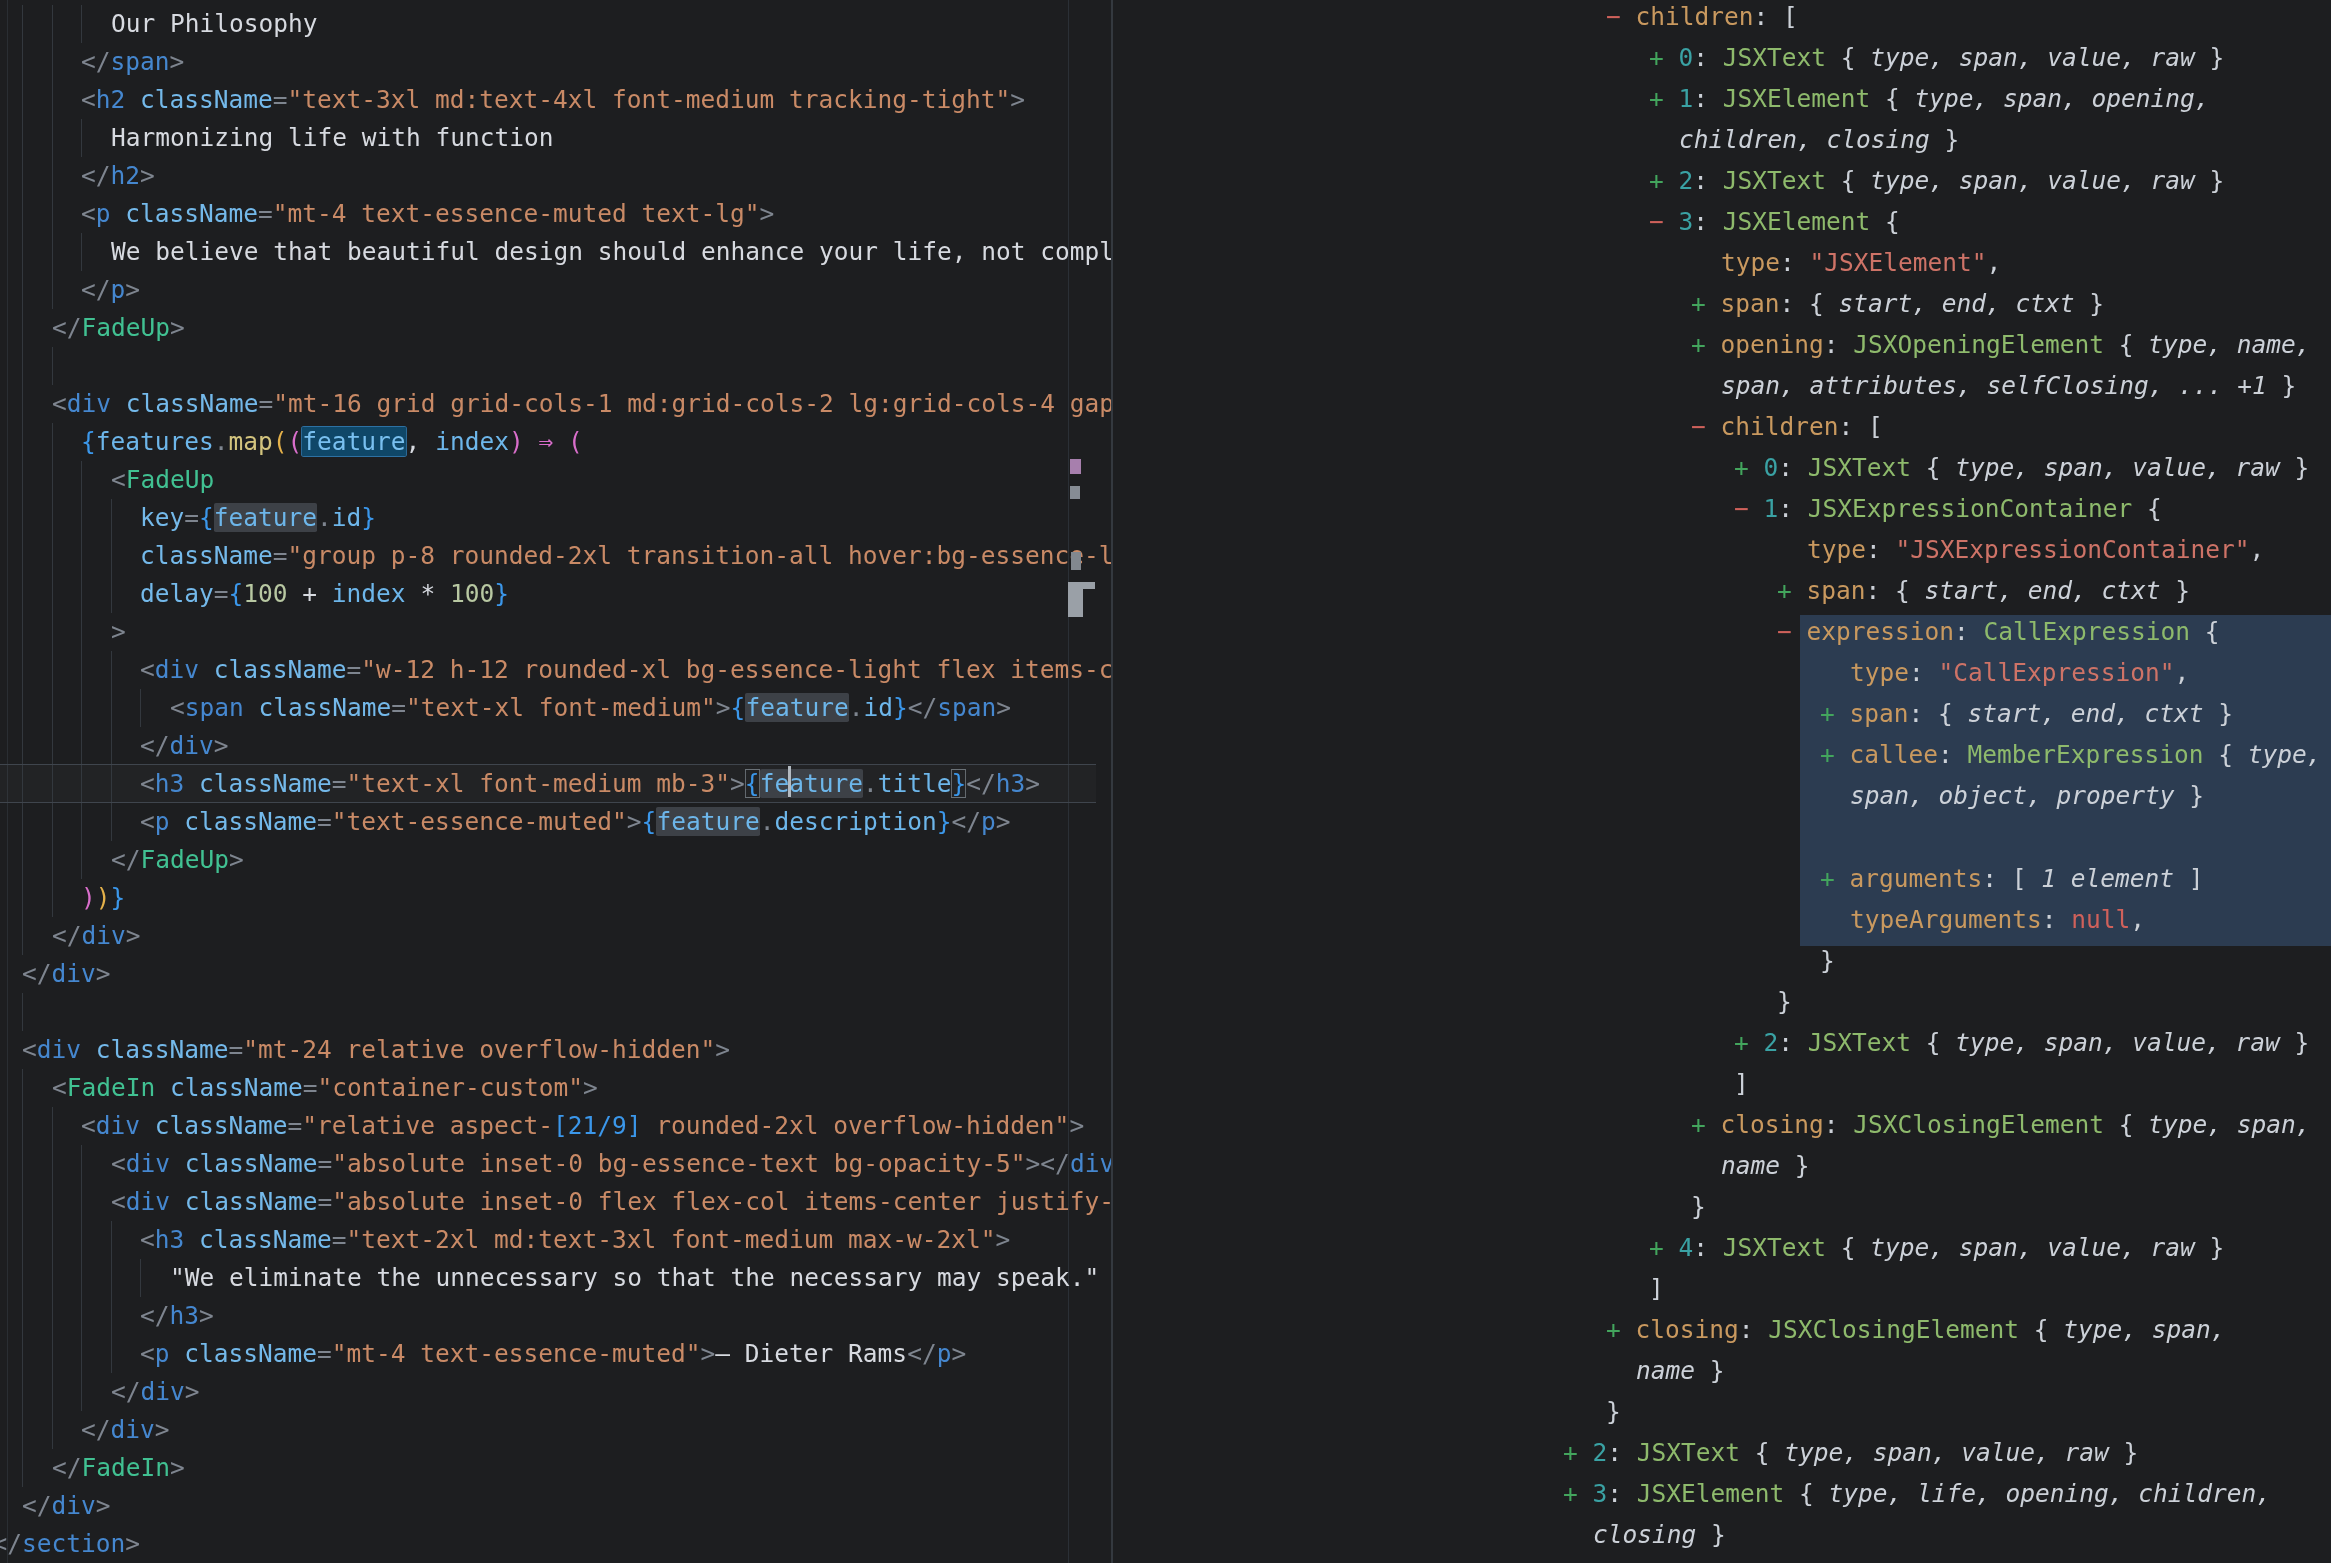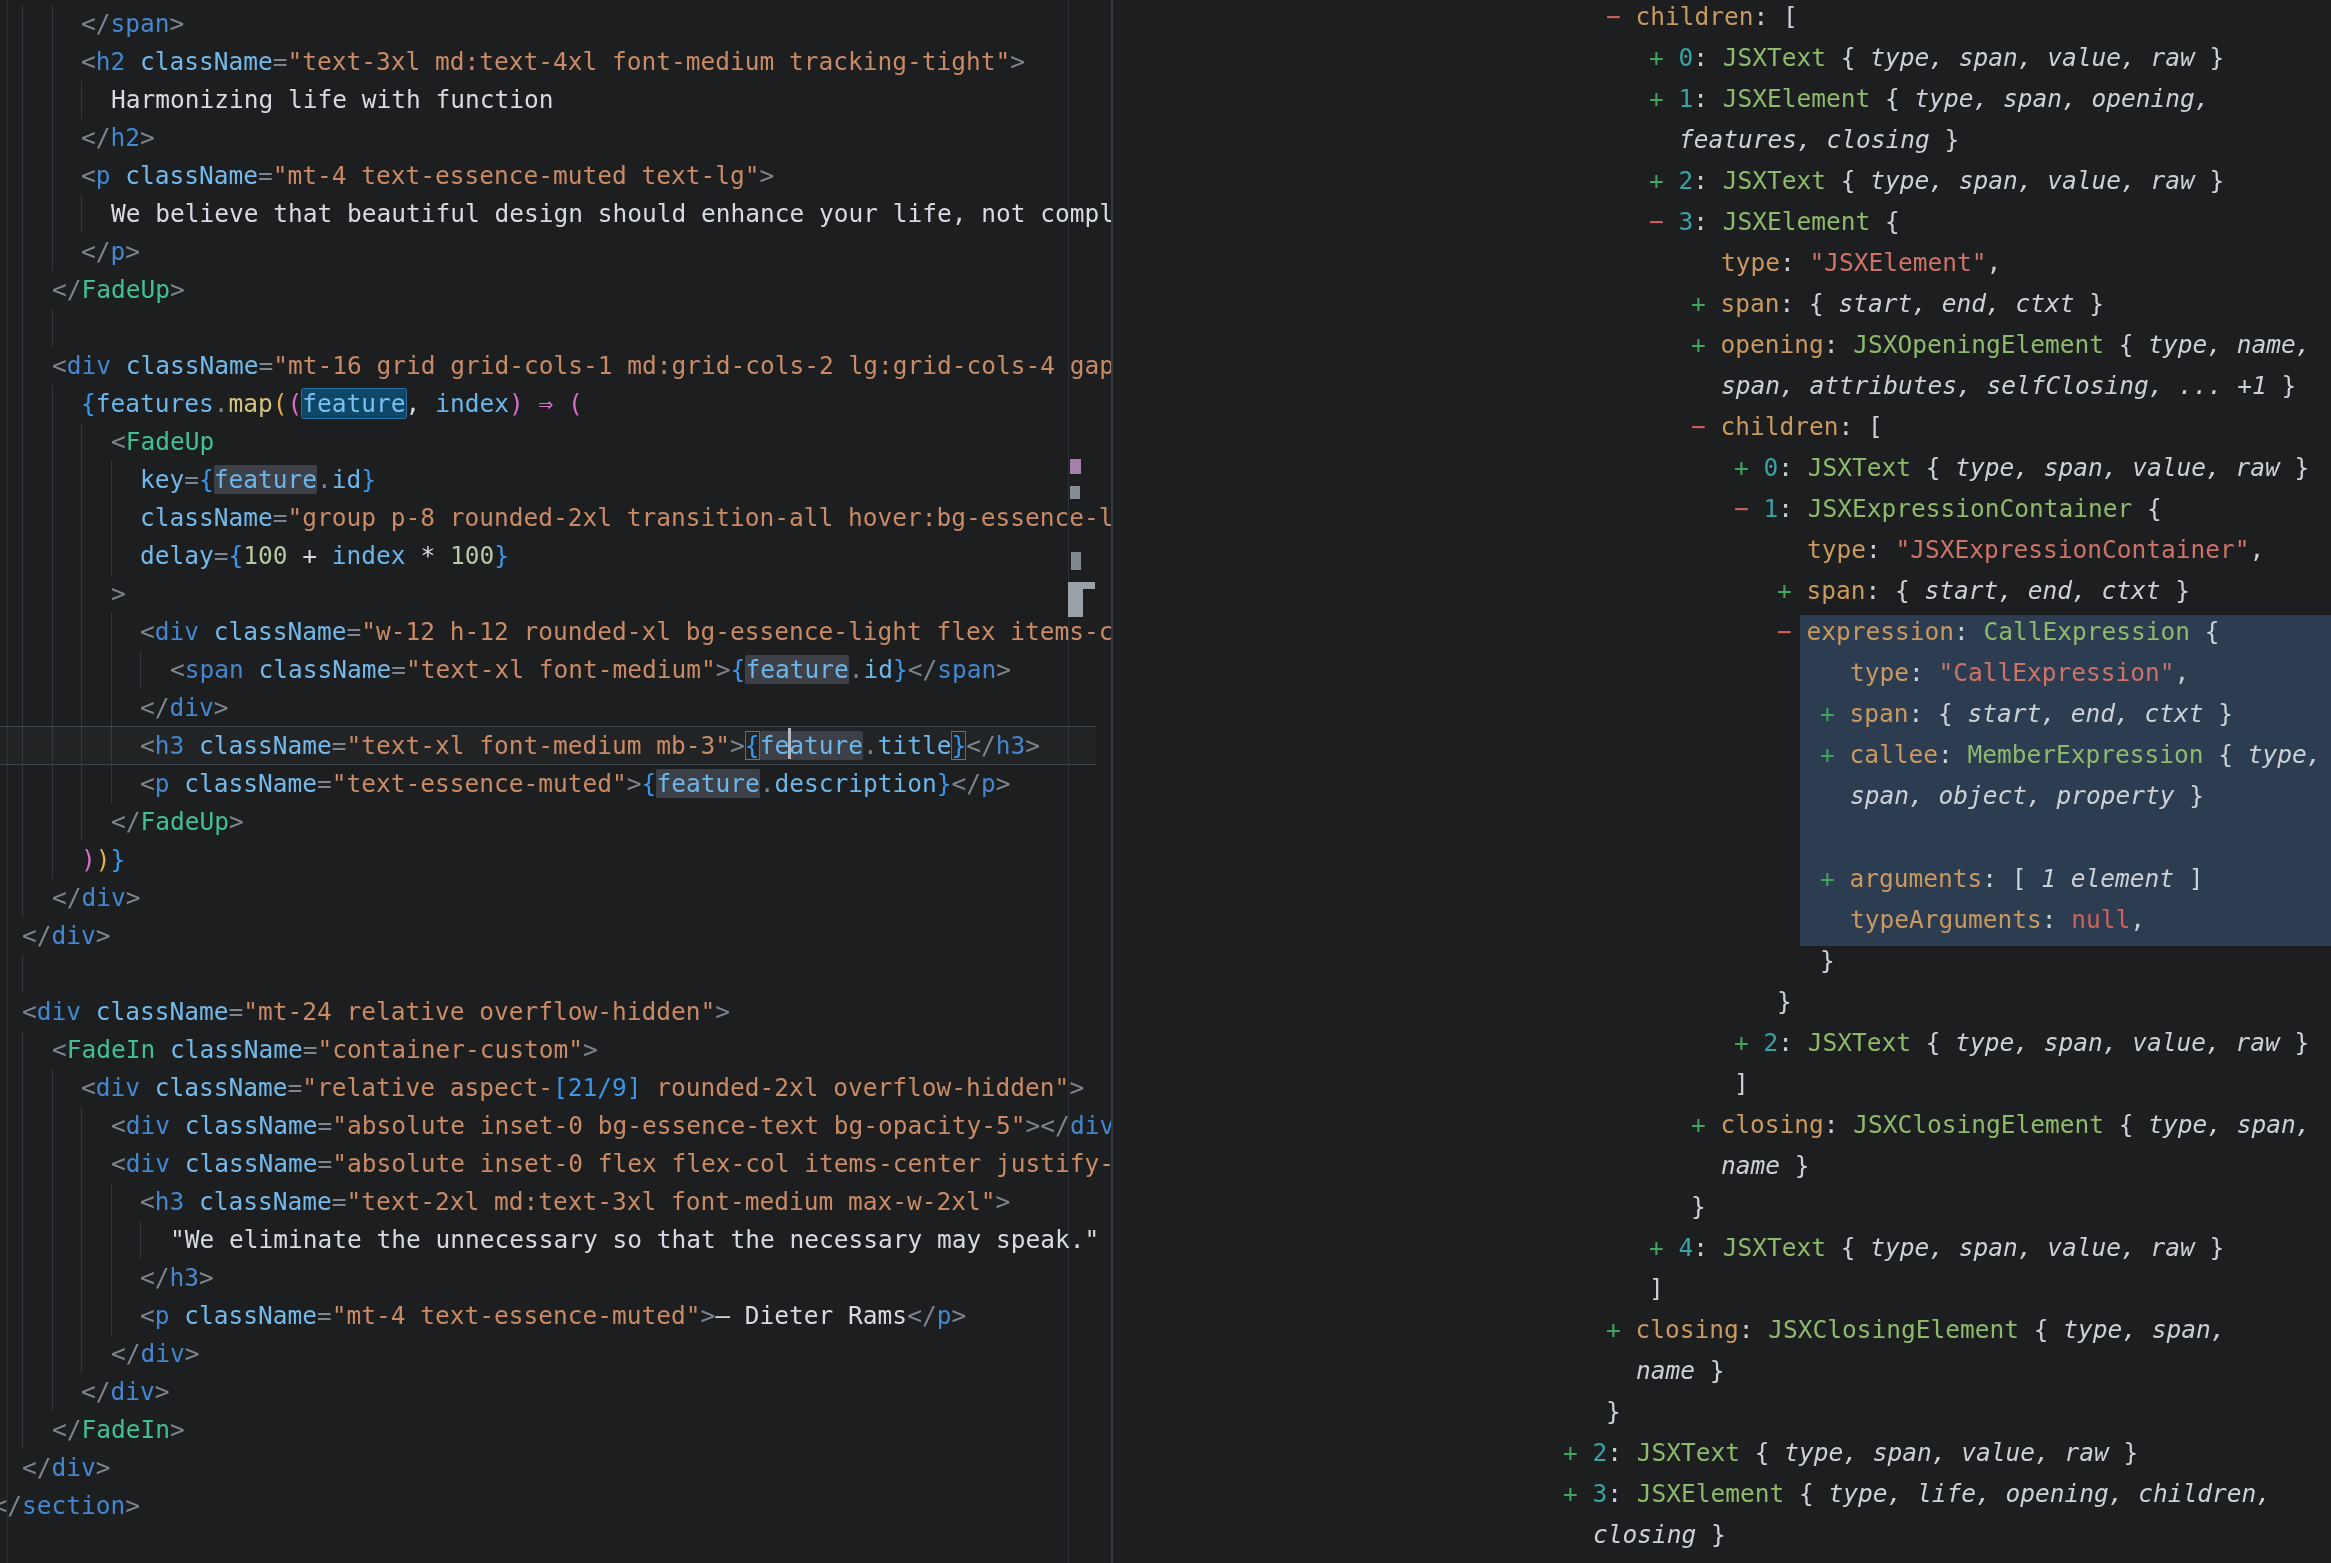--- a/index.html
+++ b/index.html
@@ -61,20 +61,21 @@
 </style>
 </head>
 <body>
 
 <div id="screen">
 
   <div id="left-pane">
     <div id="edge-guide"></div>
     <div id="wrap-guide"></div>
     <div id="code-lines">
+        <div class="code-row" style="padding-left: 111px;"><span class="iguide" style="left: 22px;"></span><span class="iguide" style="left: 52px;"></span><span class="iguide" style="left: 81px;"></span><span class="t-tx">Our Philosophy</span></div>
         <div class="code-row" style="padding-left: 81px;"><span class="iguide" style="left: 22px;"></span><span class="iguide" style="left: 52px;"></span><span class="t-pn">&lt;/</span><span class="t-tg">span</span><span class="t-pn">&gt;</span></div>
         <div class="code-row" style="padding-left: 81px;"><span class="iguide" style="left: 22px;"></span><span class="iguide" style="left: 52px;"></span><span class="t-pn">&lt;</span><span class="t-tg">h2</span><span class="t-tx"> </span><span class="t-at">className</span><span class="t-pn">=</span><span class="t-st">"text-3xl md:text-4xl font-medium tracking-tight"</span><span class="t-pn">&gt;</span></div>
         <div class="code-row" style="padding-left: 111px;"><span class="iguide" style="left: 22px;"></span><span class="iguide" style="left: 52px;"></span><span class="iguide" style="left: 81px;"></span><span class="t-tx">Harmonizing life with function</span></div>
         <div class="code-row" style="padding-left: 81px;"><span class="iguide" style="left: 22px;"></span><span class="iguide" style="left: 52px;"></span><span class="t-pn">&lt;/</span><span class="t-tg">h2</span><span class="t-pn">&gt;</span></div>
         <div class="code-row" style="padding-left: 81px;"><span class="iguide" style="left: 22px;"></span><span class="iguide" style="left: 52px;"></span><span class="t-pn">&lt;</span><span class="t-tg">p</span><span class="t-tx"> </span><span class="t-at">className</span><span class="t-pn">=</span><span class="t-st">"mt-4 text-essence-muted text-lg"</span><span class="t-pn">&gt;</span></div>
         <div class="code-row" style="padding-left: 111px;"><span class="iguide" style="left: 22px;"></span><span class="iguide" style="left: 52px;"></span><span class="iguide" style="left: 81px;"></span><span class="t-tx">We believe that beautiful design should enhance your life, not complicate it.</span></div>
         <div class="code-row" style="padding-left: 81px;"><span class="iguide" style="left: 22px;"></span><span class="iguide" style="left: 52px;"></span><span class="t-pn">&lt;/</span><span class="t-tg">p</span><span class="t-pn">&gt;</span></div>
         <div class="code-row" style="padding-left: 52px;"><span class="iguide" style="left: 22px;"></span><span class="t-pn">&lt;/</span><span class="t-cp">FadeUp</span><span class="t-pn">&gt;</span></div>
         <div class="code-row" style="padding-left: 66px;"><span class="iguide" style="left: 22px;"></span><span class="iguide" style="left: 52px;"></span></div>
         <div class="code-row" style="padding-left: 52px;"><span class="iguide" style="left: 22px;"></span><span class="t-pn">&lt;</span><span class="t-tg">div</span><span class="t-tx"> </span><span class="t-at">className</span><span class="t-pn">=</span><span class="t-st">"mt-16 grid grid-cols-1 md:grid-cols-2 lg:grid-cols-4 gap-8"</span></div>
@@ -119,21 +120,21 @@
   </div>
 
   <div id="pane-divider"></div>
 
   <div id="right-pane">
     <div id="node-highlight"></div>
     <div id="ast-rows">
         <div class="ast-row" style="padding-left: 70px;"><span class="t-mkm">− </span><span class="t-key">children</span><span class="t-pn2">: [</span></div>
         <div class="ast-row" style="padding-left: 113px;"><span class="t-mkp">+ </span><span class="t-idx">0</span><span class="t-pn2">: </span><span class="t-typ">JSXText</span><span class="t-pn2"> { </span><span class="t-pv">type, span, value, raw</span><span class="t-pn2"> }</span></div>
         <div class="ast-row" style="padding-left: 113px;"><span class="t-mkp">+ </span><span class="t-idx">1</span><span class="t-pn2">: </span><span class="t-typ">JSXElement</span><span class="t-pn2"> { </span><span class="t-pv">type, span, opening,</span></div>
-        <div class="ast-row" style="padding-left: 143px;"><span class="t-pv">features, closing</span><span class="t-pn2"> }</span></div>
+        <div class="ast-row" style="padding-left: 143px;"><span class="t-pv">children, closing</span><span class="t-pn2"> }</span></div>
         <div class="ast-row" style="padding-left: 113px;"><span class="t-mkp">+ </span><span class="t-idx">2</span><span class="t-pn2">: </span><span class="t-typ">JSXText</span><span class="t-pn2"> { </span><span class="t-pv">type, span, value, raw</span><span class="t-pn2"> }</span></div>
         <div class="ast-row" style="padding-left: 113px;"><span class="t-mkm">− </span><span class="t-idx">3</span><span class="t-pn2">: </span><span class="t-typ">JSXElement</span><span class="t-pn2"> {</span></div>
         <div class="ast-row" style="padding-left: 185px;"><span class="t-key">type</span><span class="t-pn2">: </span><span class="t-str">"JSXElement"</span><span class="t-pn2">,</span></div>
         <div class="ast-row" style="padding-left: 155px;"><span class="t-mkp">+ </span><span class="t-key">span</span><span class="t-pn2">: { </span><span class="t-pv">start, end, ctxt</span><span class="t-pn2"> }</span></div>
         <div class="ast-row" style="padding-left: 155px;"><span class="t-mkp">+ </span><span class="t-key">opening</span><span class="t-pn2">: </span><span class="t-typ">JSXOpeningElement</span><span class="t-pn2"> { </span><span class="t-pv">type, name,</span></div>
         <div class="ast-row" style="padding-left: 185px;"><span class="t-pv">span, attributes, selfClosing, ... +1</span><span class="t-pn2"> }</span></div>
         <div class="ast-row" style="padding-left: 155px;"><span class="t-mkm">− </span><span class="t-key">children</span><span class="t-pn2">: [</span></div>
         <div class="ast-row" style="padding-left: 198px;"><span class="t-mkp">+ </span><span class="t-idx">0</span><span class="t-pn2">: </span><span class="t-typ">JSXText</span><span class="t-pn2"> { </span><span class="t-pv">type, span, value, raw</span><span class="t-pn2"> }</span></div>
         <div class="ast-row" style="padding-left: 198px;"><span class="t-mkm">− </span><span class="t-idx">1</span><span class="t-pn2">: </span><span class="t-typ">JSXExpressionContainer</span><span class="t-pn2"> {</span></div>
         <div class="ast-row" style="padding-left: 271px;"><span class="t-key">type</span><span class="t-pn2">: </span><span class="t-str">"JSXExpressionContainer"</span><span class="t-pn2">,</span></div>

